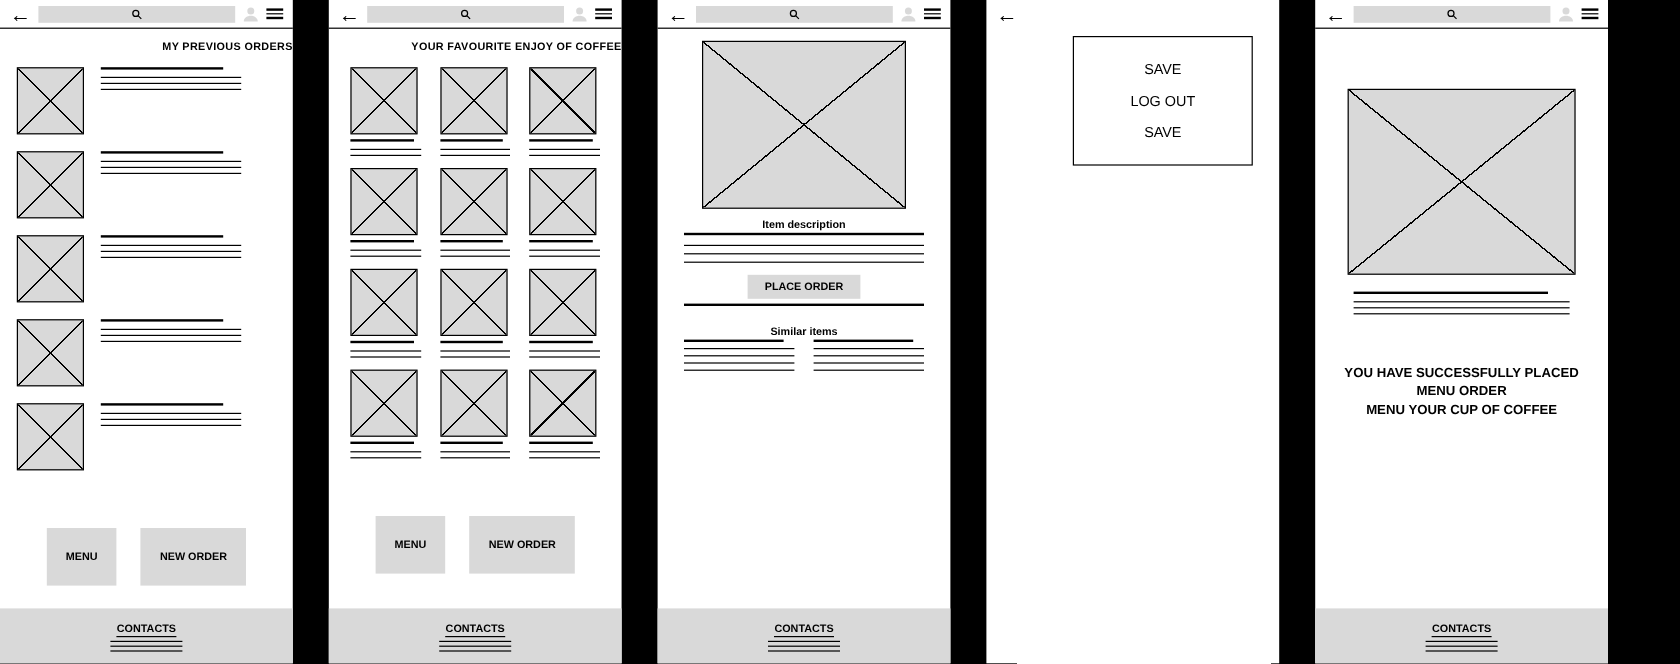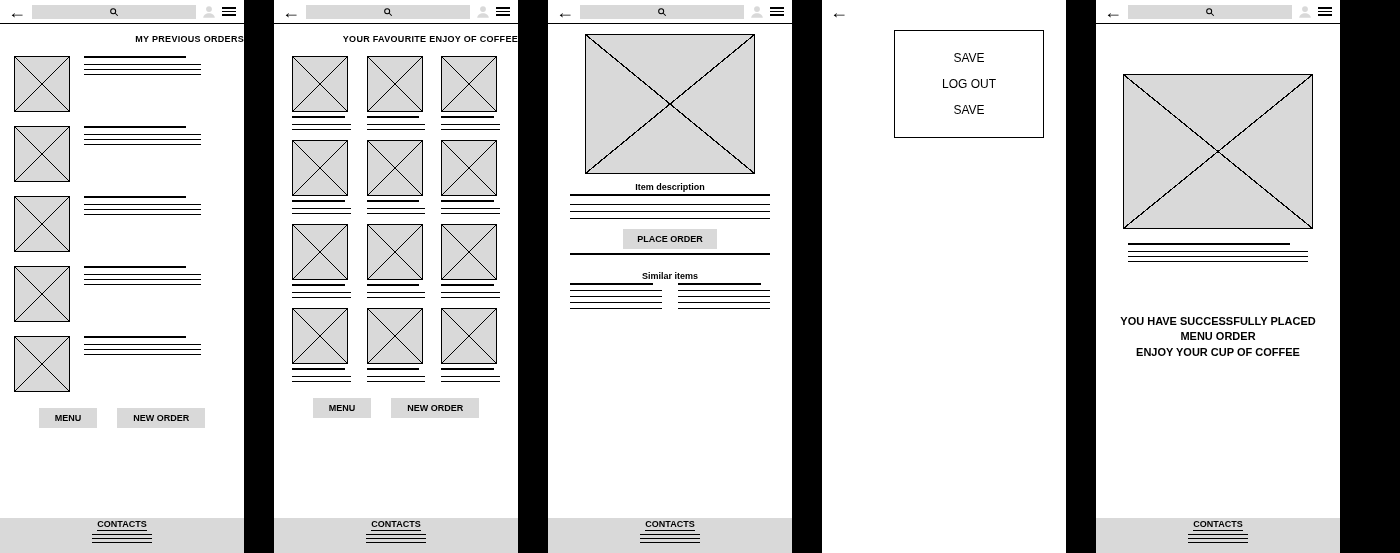--- a/index.html
+++ b/index.html
@@ -63,22 +63,22 @@
   .grid3 { padding:6px 18px; display:grid; grid-template-columns:repeat(3,1fr);
            column-gap:16px; row-gap:10px; }
   .card { display:flex; flex-direction:column; gap:4px; }
   .card .imgph { width:56px; height:56px; }
   .card .textlines .sq { width:100%; }
   .card .textlines .sq.b { width:90%; }
 
   
   .btnrow { display:flex; justify-content:center; gap:20px; padding:10px 0 8px; }
   .btn { background:#d9d9d9; font-size:9px; font-weight:bold;
-         padding:5px 16px; text-align:center; }
-  .footer { background:#d9d9d9; padding:1px 0 10px;
+         padding:19px 16px; text-align:center;margin-top:32px; }
+  .footer { background:#d9d9d9; padding:12px 0 10px;
             display:flex; flex-direction:column; align-items:center; gap:3px;
             margin-top:auto; }
   .footer .ftitle { font-size:9px; font-weight:bold;
                     border-bottom:1.5px solid #000; padding-bottom:1px; }
   .footer .sq { width:60px; }
 
   
   .detail { padding:10px 20px; display:flex; flex-direction:column; align-items:center;justify-content:flex-end; }
   .detail .imgph.big { width:170px; height:140px; }
   .subhdr { font-size:9px; font-weight:bold; text-align:center; margin:8px 0 2px; }
@@ -99,21 +99,21 @@
   }
   .menu-item { text-align:center; font-size:12px; padding:6px 0; }
 
   
   .success { padding:50px 20px 0; display:flex; flex-direction:column; align-items:center; }
   .success .imgph { width:190px; height:155px; }
   .success .textlines { width:180px; margin:14px 0 30px; }
   .success .textlines .sq.b { width:90%; }
   .success .textlines .sq { width:100%; }
   .success .msg { font-size:11px; font-weight:bold; text-align:center;
-                  line-height:1.4; margin-top:22px; }
+                  line-height:1.4; margin-top:12px; }
 
 </style>
 </head>
 <body>
 
 <div class="screen">
   <div class="topbar">
     <span class="back-arrow">←</span>
     <div class="search">
       <svg viewBox="0 0 24 24" fill="none" stroke="#000" stroke-width="2.5">
@@ -439,21 +439,21 @@
     <div class="imgph"></div>
     <div class="textlines">
       <span class="sq b"></span>
         <span class="sq"></span>
         <span class="sq"></span>
         <span class="sq"></span>
     </div>
     <div class="msg">
       <span>YOU HAVE SUCCESSFULLY PLACED</span><br>
       <span>MENU ORDER</span><br>
-      <span>ENJOY YOUR CUP OF COFFEE</span>
+      <span>MENU YOUR CUP OF COFFEE</span>
     </div>
   </div>
 
   <div class="footer">
     <span class="ftitle">CONTACTS</span>
     <span class="sq"></span>
       <span class="sq"></span>
       <span class="sq"></span>
   </div>
 </div>

